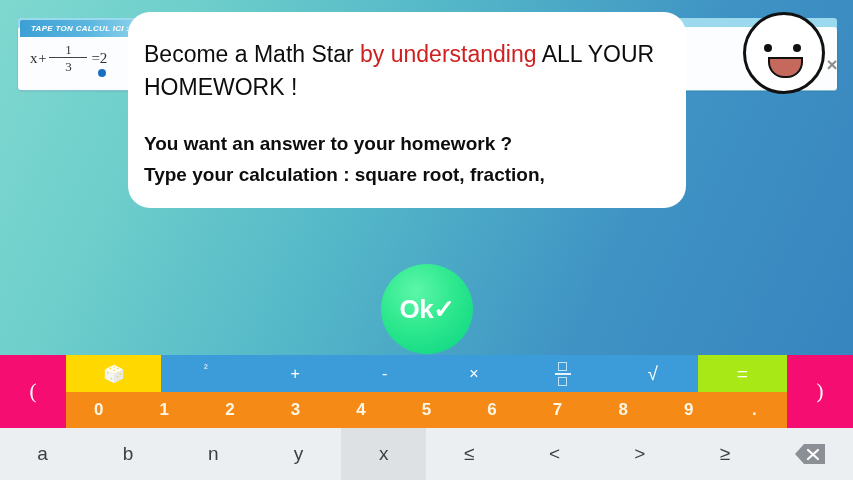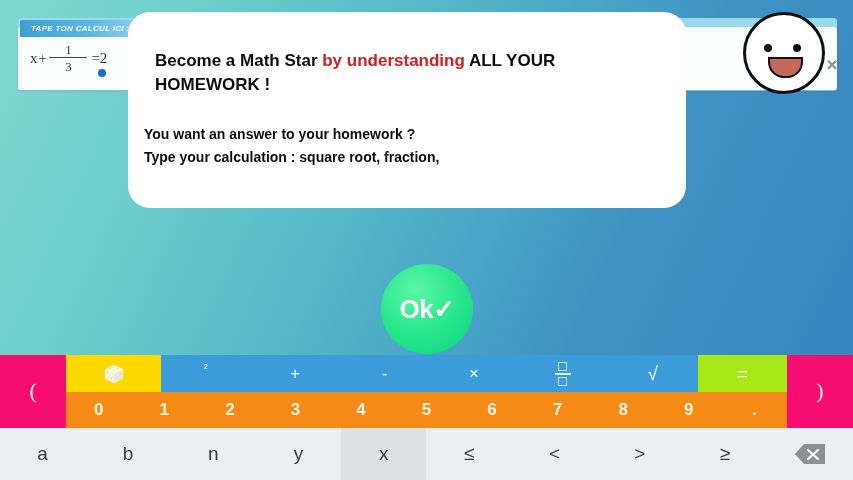--- a/index.html
+++ b/index.html
@@ -156,30 +156,30 @@
     top: 12px;
     width: 558px;
     height: 196px;
     background: #ffffff;
     border-radius: 22px;
     z-index: 10;
     box-sizing: border-box;
     padding: 26px 18px 0 16px;
   }
   .bubble-h {
-    margin: 11px;
-    font-size: 17px;
-    font-weight: bold;
+    margin: 0;
+    font-size: 23px;
+    font-weight: normal;
     color: #0d0d0d;
     line-height: 1.42;
   }
   .bubble-h .hl { color: #cf2020; }
   .bubble-body {
     margin: 26px 0 0 0;
-    font-size: 14px;
+    font-size: 19px;
     font-weight: bold;
     color: #0d0d0d;
     line-height: 1.62;
   }
 
   
   .ok-btn {
     position: absolute;
     left: 381px;
     top: 264px;

